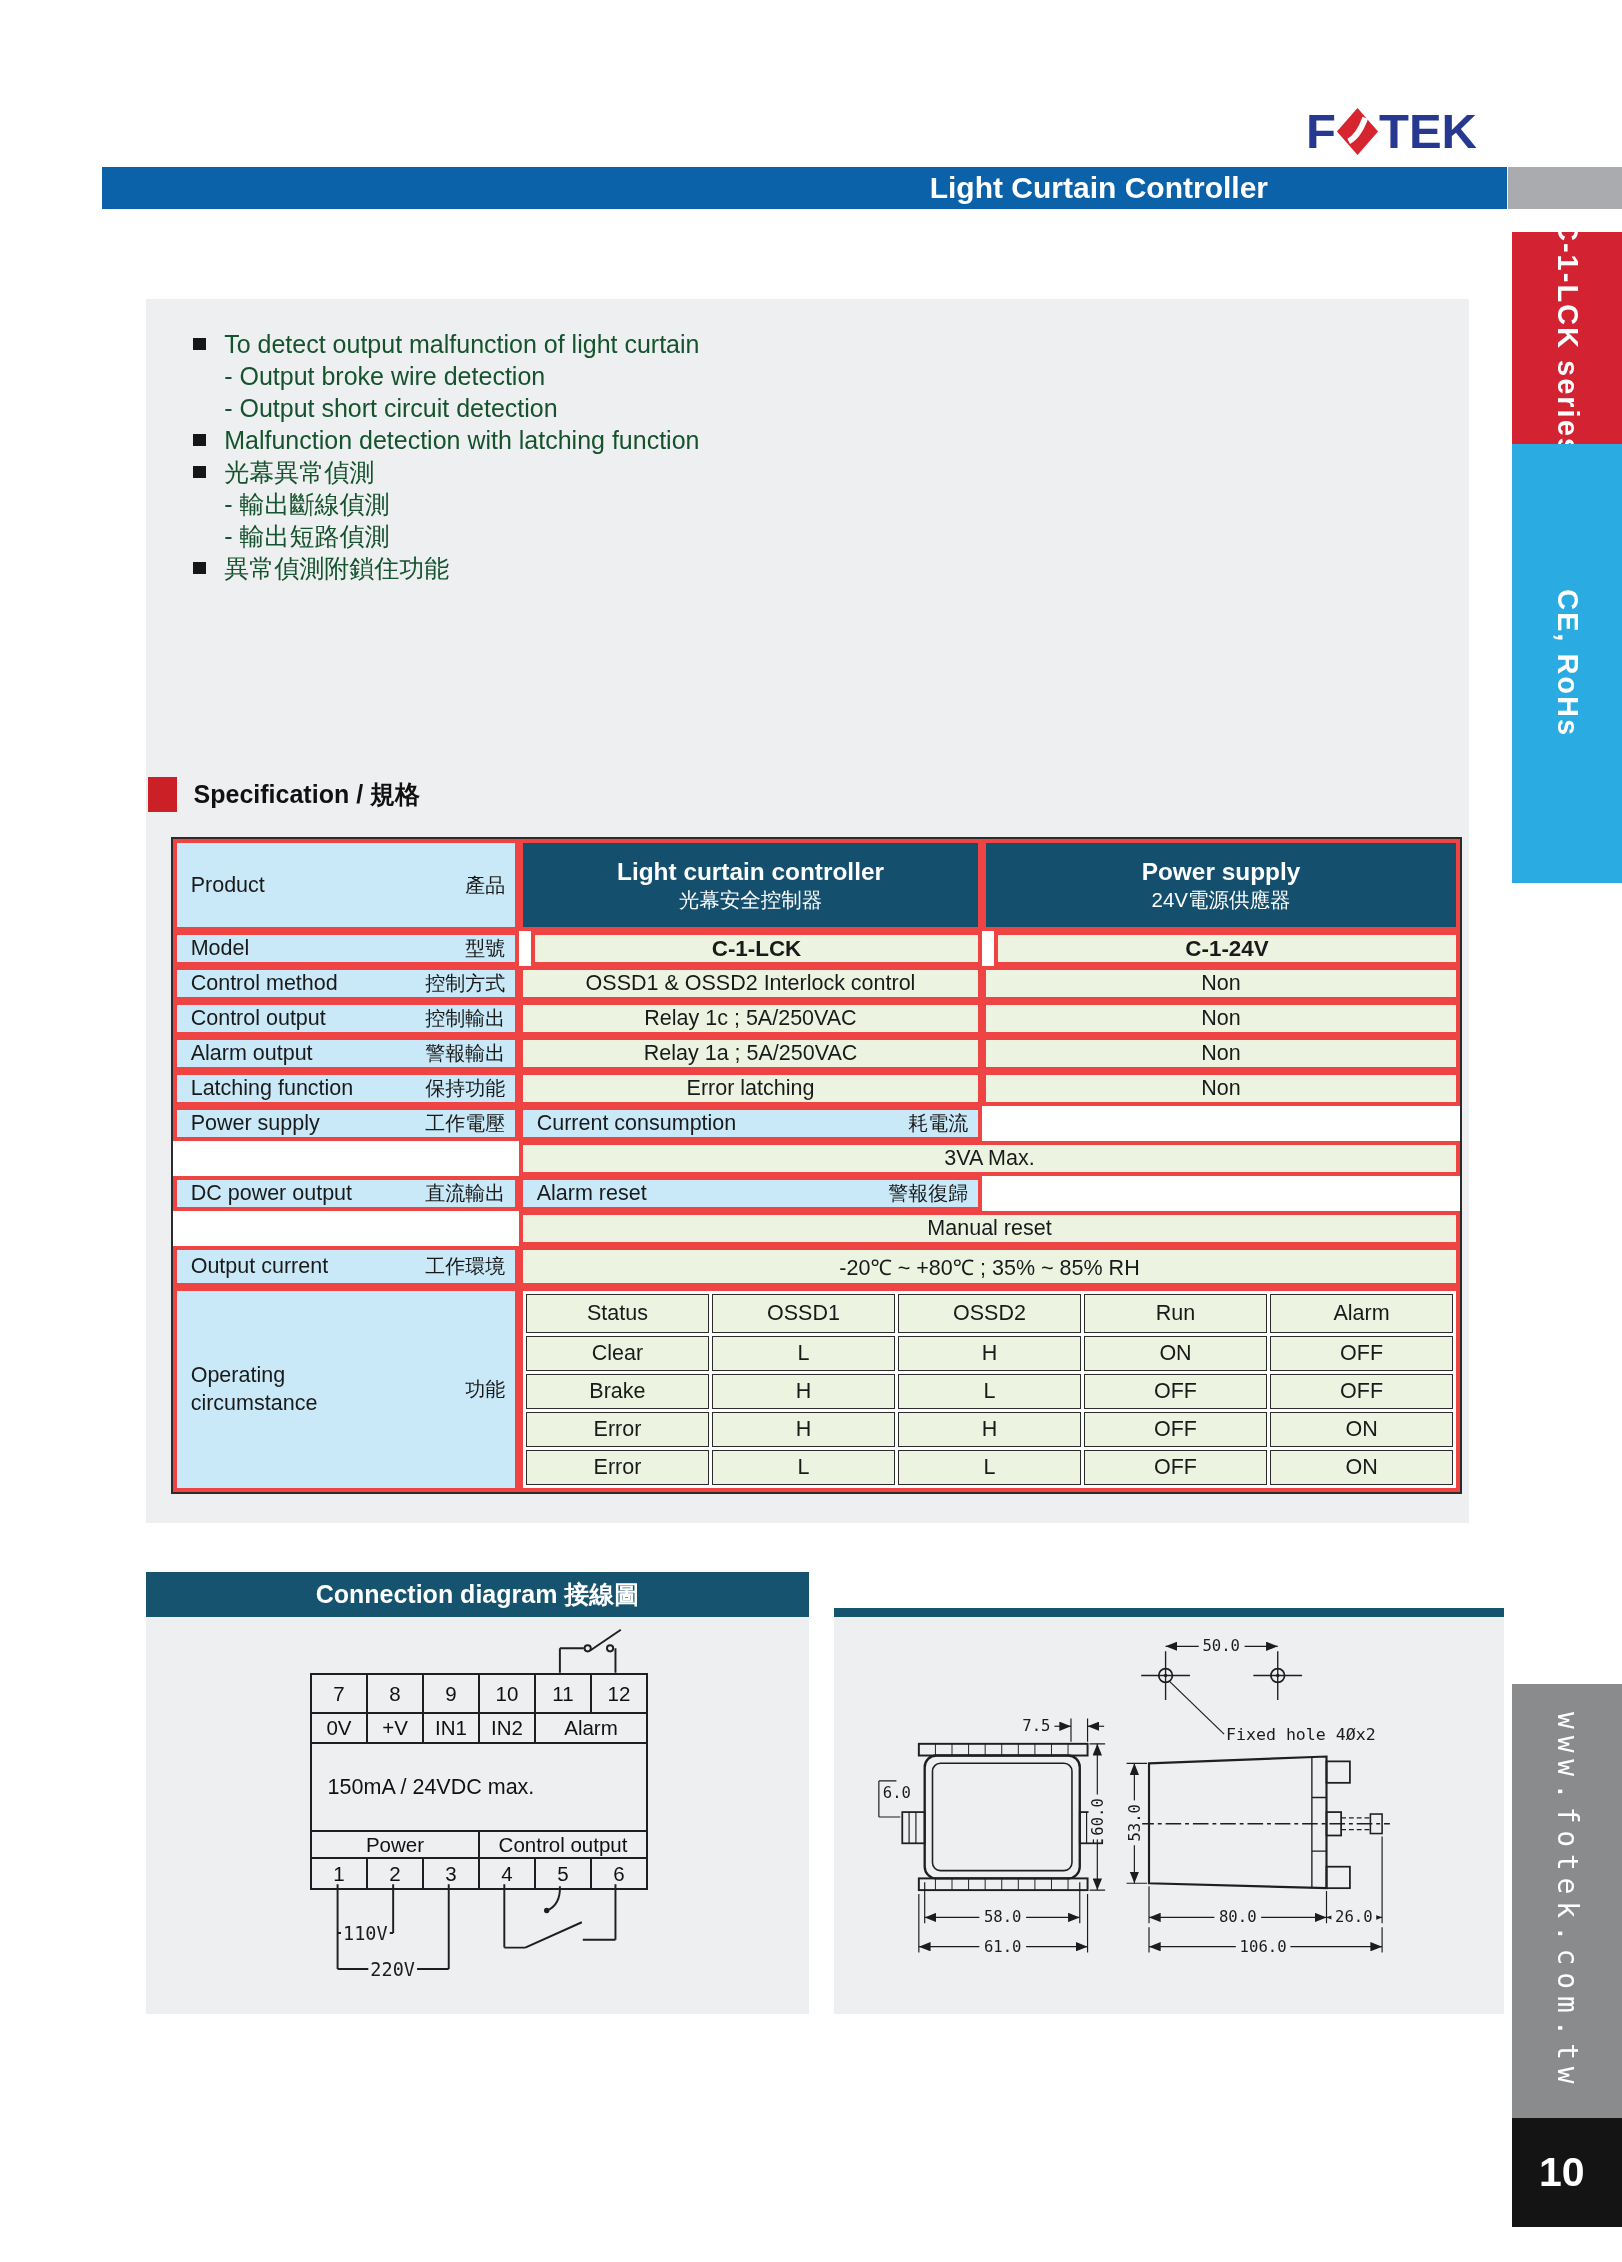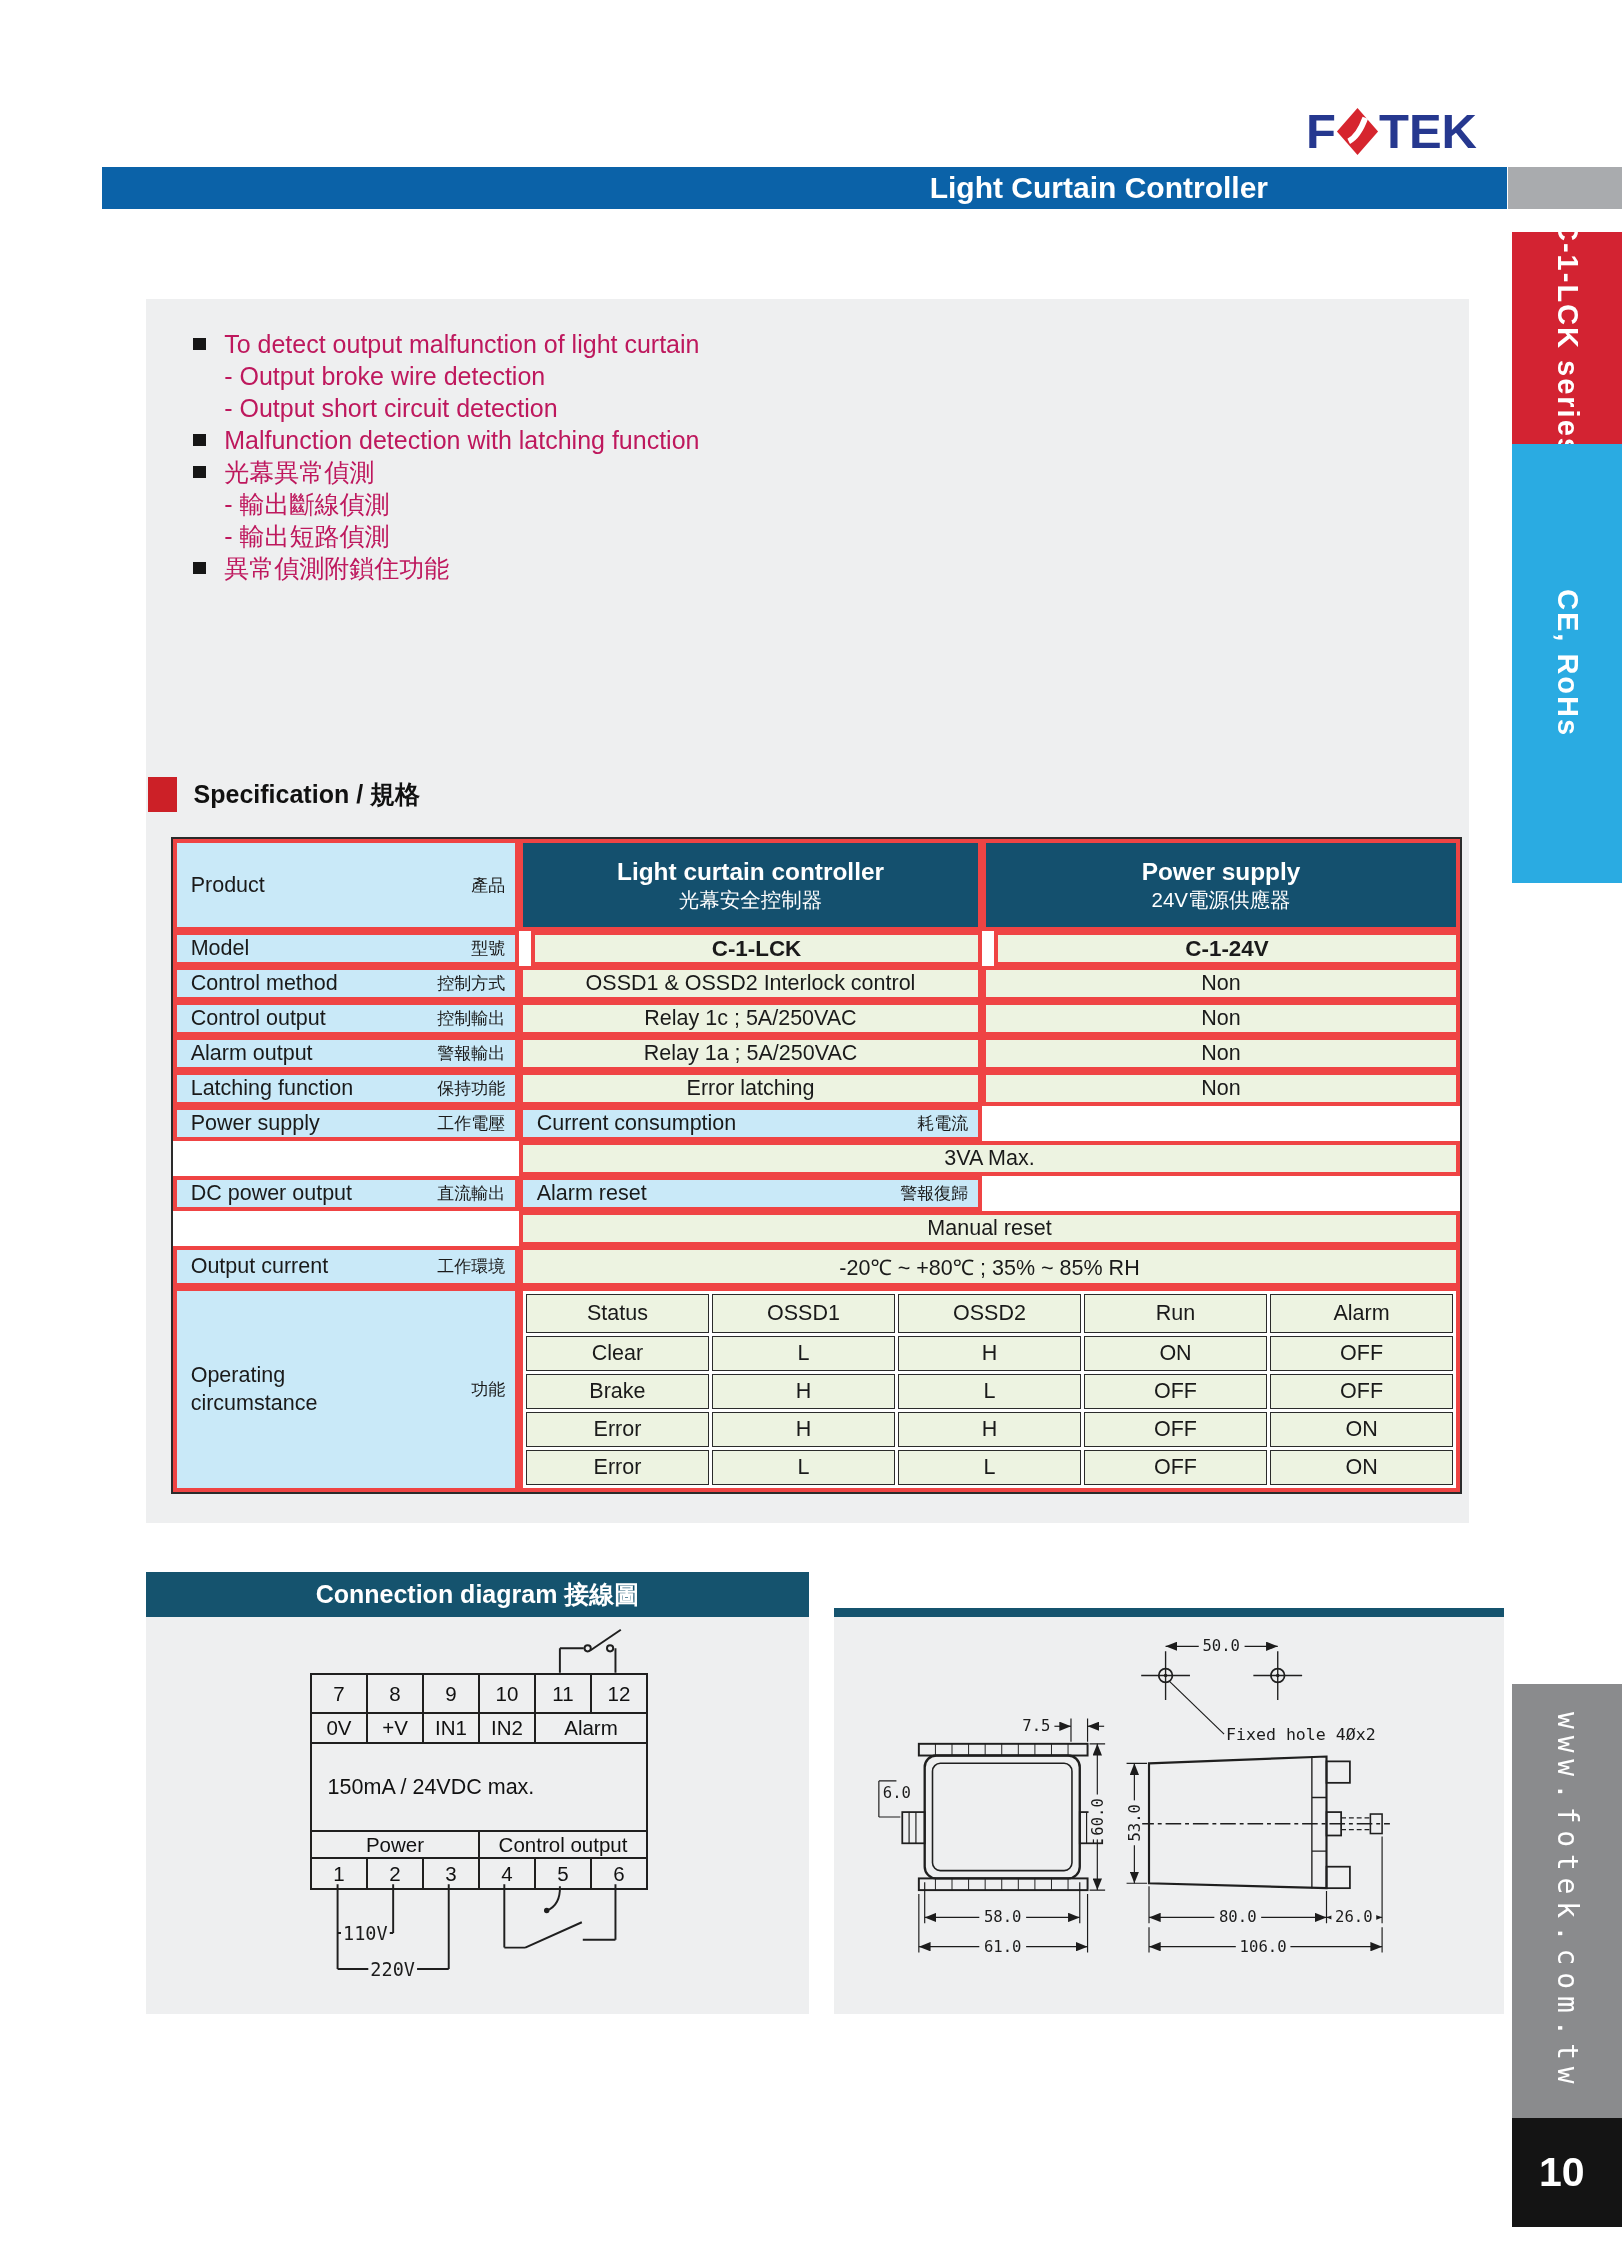--- a/index.html
+++ b/index.html
@@ -26,40 +26,40 @@
   .site-band span{writing-mode:vertical-rl;color:#fff;
                   font-family:"DejaVu Sans Mono", monospace;
                   font-size:28px;letter-spacing:6.8px;white-space:nowrap;}
   .pagenum{background:#141414;color:#fff;display:flex;align-items:center;
            font-weight:bold;font-size:41px;padding-left:27px;box-sizing:border-box;}
 
   
   .panel{background:#eeeff0;}
 
   
-  .feat-row{display:flex;align-items:flex-start;line-height:32px;font-size:25px;color:#be185d;}
+  .feat-row{display:flex;align-items:flex-start;line-height:32px;font-size:25px;color:#14532d;}
   .sq{width:12.7px;height:12.7px;background:#161616;margin-top:9.8px;flex:0 0 12.7px;}
   .sq.empty{background:transparent;}
   .feat-row .txt{margin-left:18.5px;white-space:nowrap;}
 
   
   .spec-head{display:flex;align-items:center;}
   .spec-head .marker{width:29px;height:35px;background:#cc2027;margin-right:16.6px;}
   .spec-head .t{font-size:25px;font-weight:bold;color:#111;}
 
   
   .spec-table{display:grid;grid-template-columns:346px 463px 478px;
               grid-template-rows:92px 35px 35px 35px 35px 35px 35px 35px 35px 35px 41px 205px;
               border:2px solid #2b2b2b;background:#fff;font-size:21.5px;}
   .spec-table > div{border:4px solid #ef4444;box-sizing:border-box;
                     display:flex;align-items:center;justify-content:center;}
   .lab{background:#c9e9f8;justify-content:space-between !important;
        padding:0 9.8px 0 13.7px;}
   .lab .en{font-size:21.5px;}
-  .lab .zh{font-size:17px;text-align:center;}
+  .lab .zh{font-size:20px;text-align:center;}
   .val{background:#edf3e1;}
   .val.bold{font-weight:bold;font-size:22.4px;margin-left:12px;}
   .span2{grid-column:2 / 4;background:#edf3e1;}
   .thead{background:#14506e;color:#fff;flex-direction:column;line-height:1.25;}
   .thead .l1{font-weight:bold;font-size:24.4px;}
   .thead .l2{font-size:20.5px;}
   .opcell{grid-column:2 / 4;background:#fff;padding:2.9px;}
   .opgrid{display:grid;width:100%;height:100%;grid-template-columns:repeat(5,1fr);
           grid-template-rows:39px repeat(4,1fr);gap:2.9px;}
   .opgrid div{background:#edf3e1;border:1px solid #2b2b2b;

